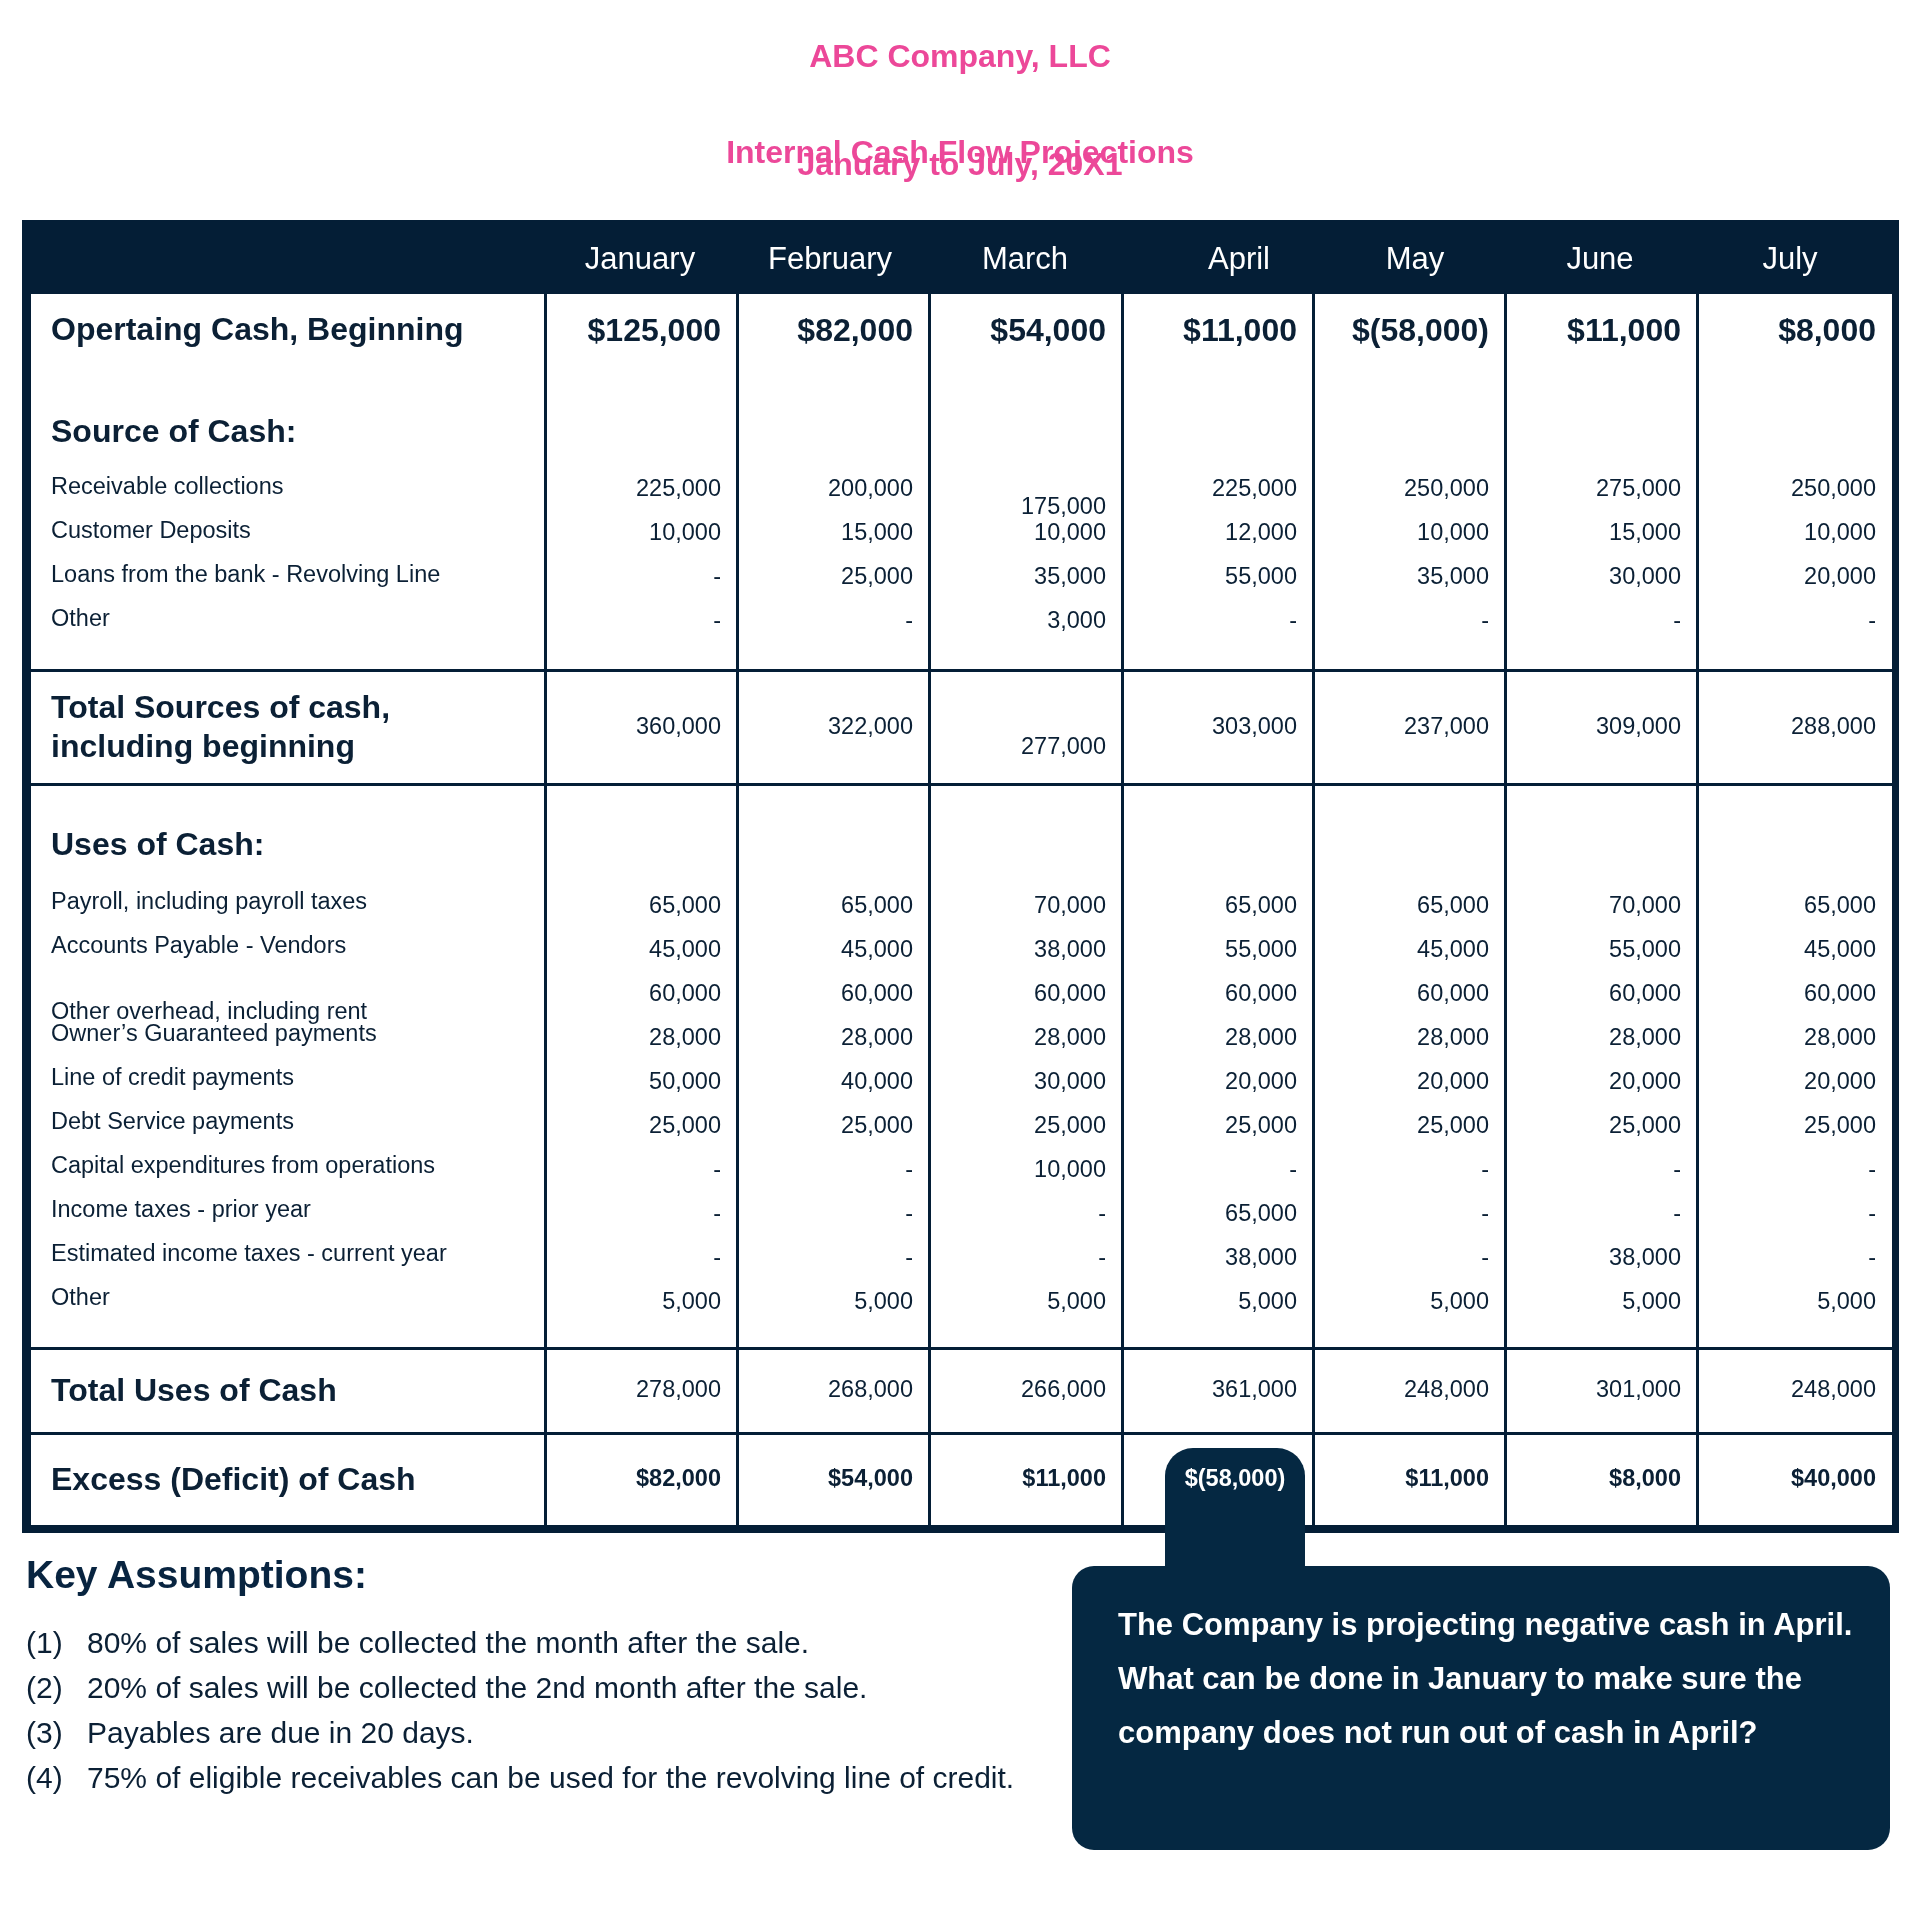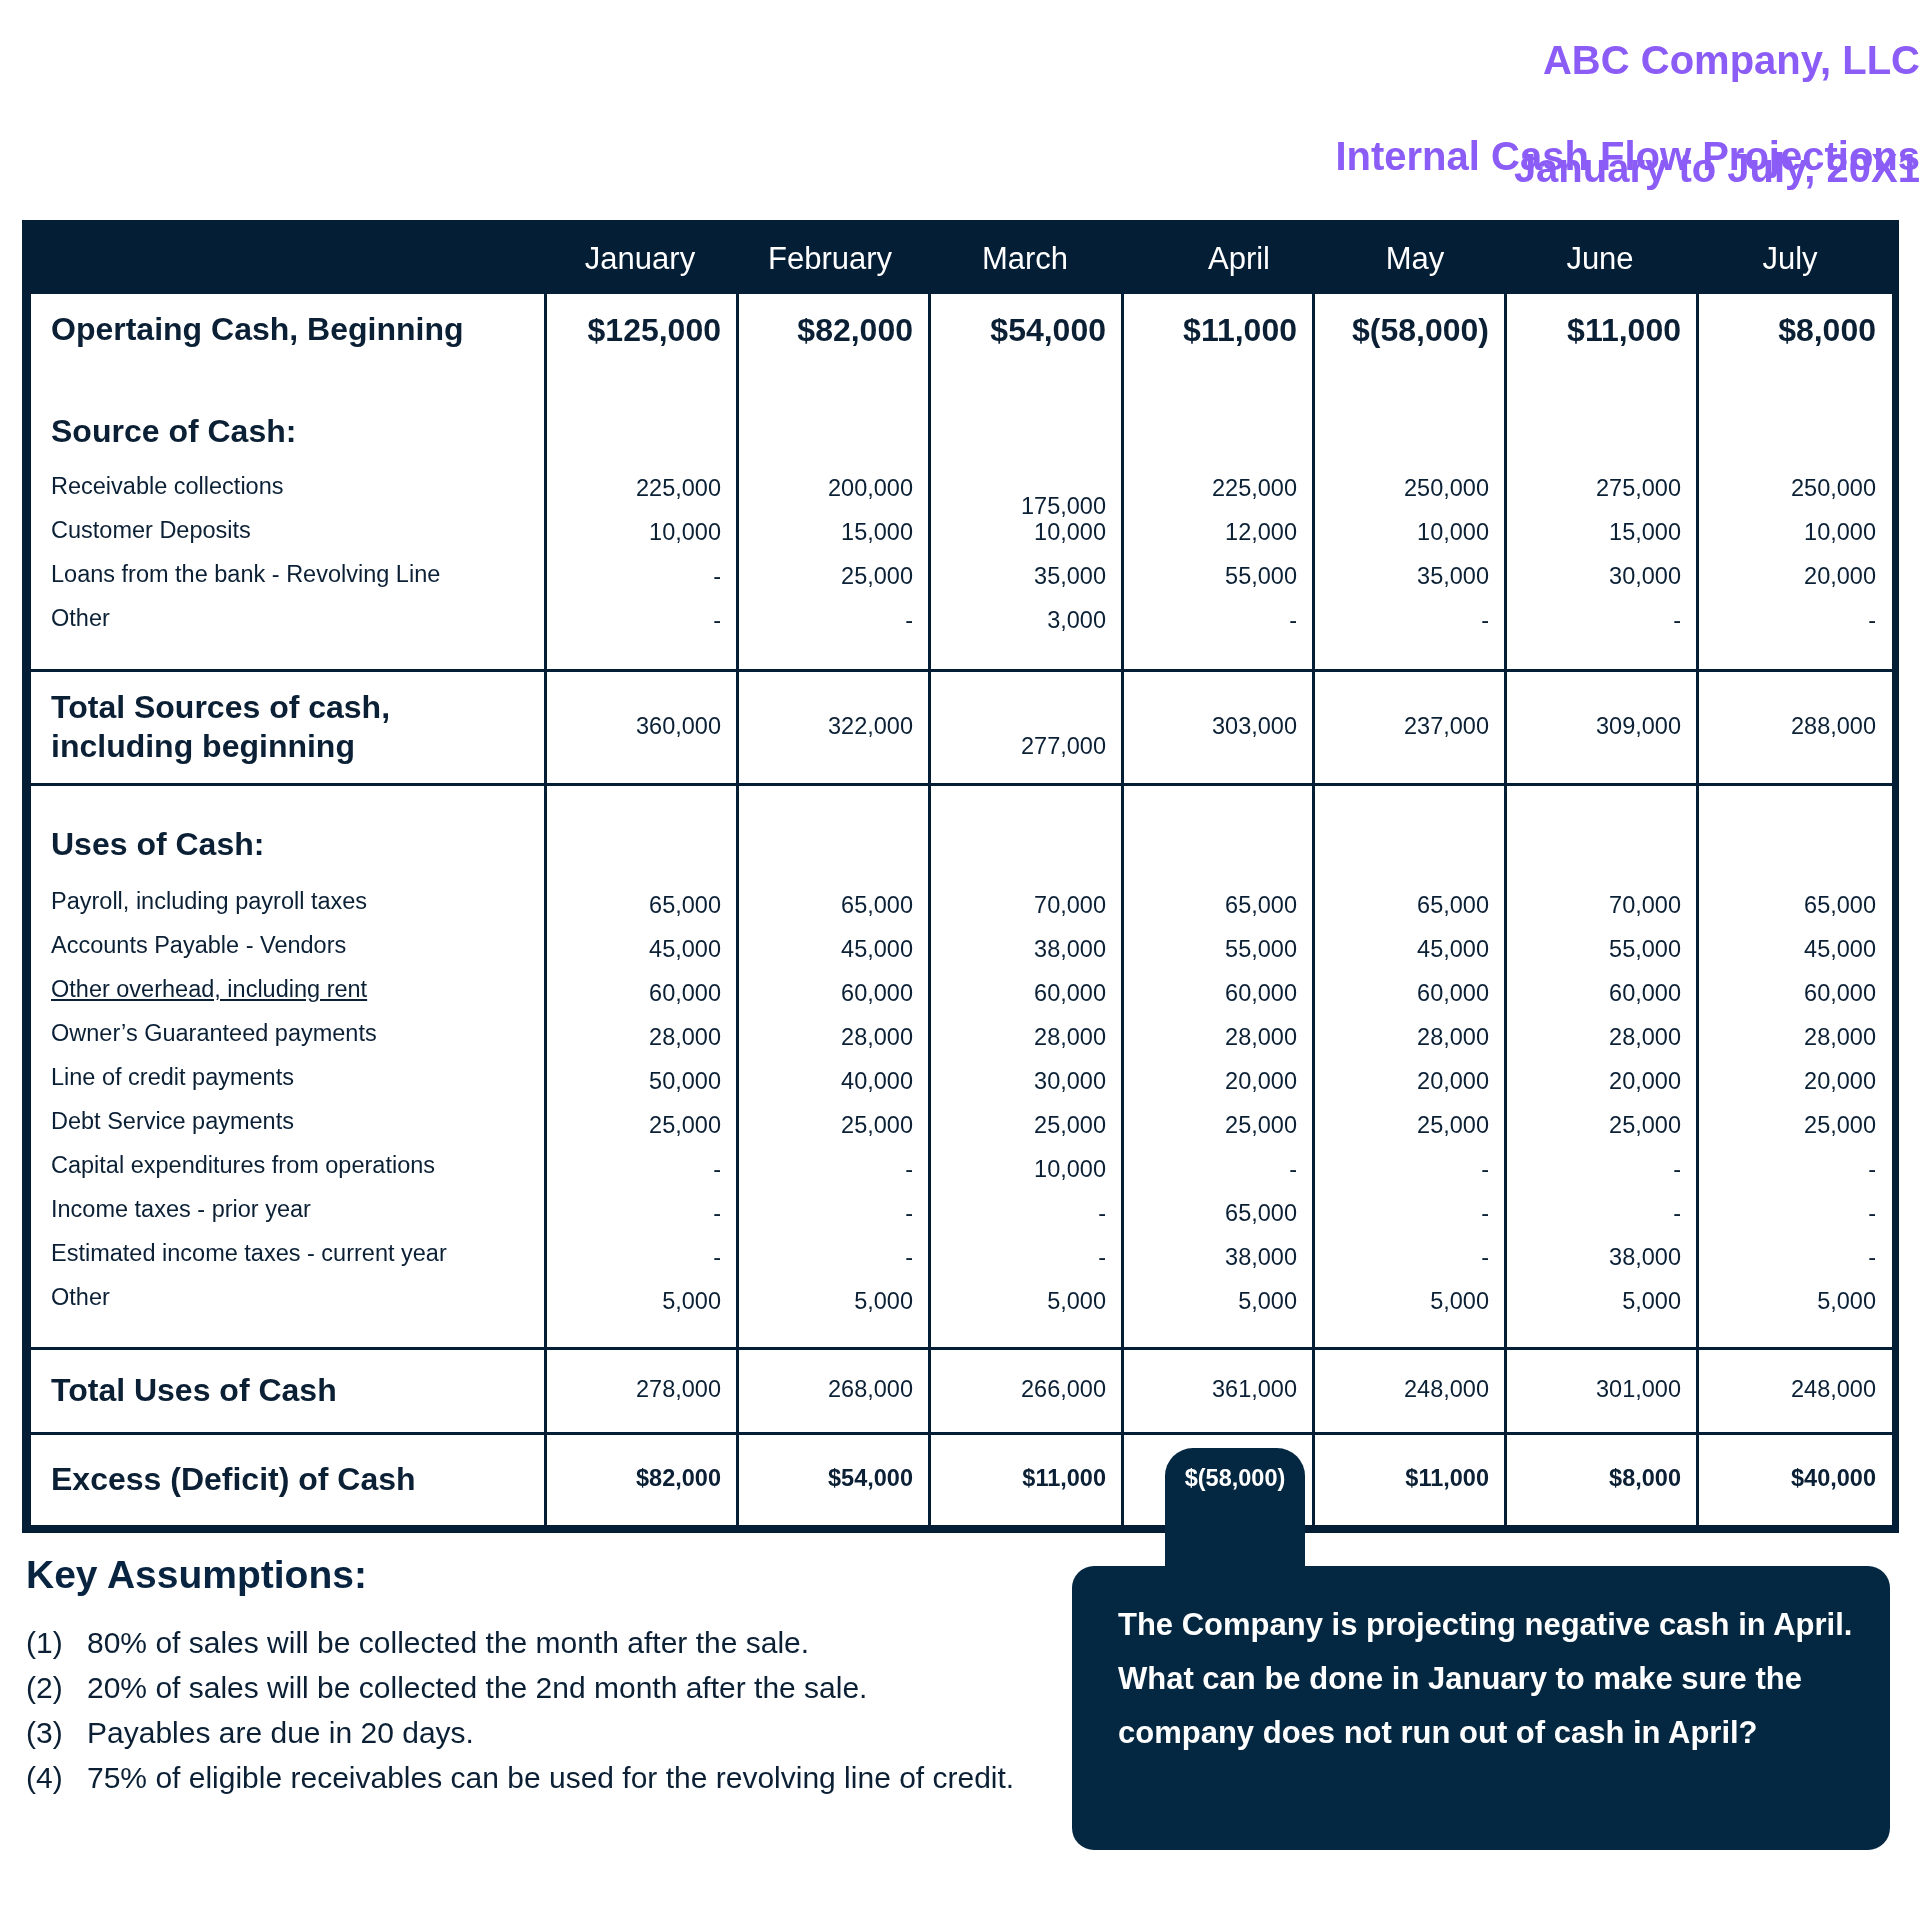--- a/index.html
+++ b/index.html
@@ -1,19 +1,19 @@
 <!DOCTYPE html>
 <html><head>
 <meta charset="utf-8">
 <style>
   html, body { margin:0; padding:0; background:#ffffff; }
   body { width:1920px; height:1920px; position:relative; overflow:hidden;
          font-family:"Liberation Sans", "DejaVu Sans", sans-serif; color:#0b2035; }
-  .title { position:absolute; left:0; width:1920px; text-align:right;
-           font-weight:700; font-size:40px; color:#8b5cf6; line-height:1; }
+  .title { position:absolute; left:0; width:1920px; text-align:center;
+           font-weight:700; font-size:32px; color:#ec4899; line-height:1; }
   #t1 { top:40px; } #t2 { top:112px;margin-top:24px; } #t3 { top:148px; }
 
   .tbl { position:absolute; left:22px; top:220px; width:1877px; height:1313px;
          background:#041e36; }
   .hdr-month { position:absolute; top:243px; color:#ffffff; font-size:31px;
                text-align:center; line-height:1; }
   .body-area { position:absolute; left:31px; top:294px; width:1861px; height:1231px; background:#ffffff; }
   .vline { position:absolute; top:294px; width:3px; height:1231px; background:#041e36; }
   .hline { position:absolute; left:31px; width:1861px; height:3px; background:#041e36; }
 
@@ -133,21 +133,21 @@
     <div class="cell item-val" style="left: 1511px; width: 170px; top: 894px;">70,000</div>
     <div class="cell item-val" style="left: 1703px; width: 173px; top: 894px;">65,000</div>
     <div class="lbl item-lbl" style="top: 934px;">Accounts Payable - Vendors</div>
     <div class="cell item-val" style="left: 551px; width: 170px; top: 938px;">45,000</div>
     <div class="cell item-val" style="left: 743px; width: 170px; top: 938px;">45,000</div>
     <div class="cell item-val" style="left: 935px; width: 171px; top: 938px;">38,000</div>
     <div class="cell item-val" style="left: 1128px; width: 169px; top: 938px;">55,000</div>
     <div class="cell item-val" style="left: 1319px; width: 170px; top: 938px;">45,000</div>
     <div class="cell item-val" style="left: 1511px; width: 170px; top: 938px;">55,000</div>
     <div class="cell item-val" style="left: 1703px; width: 173px; top: 938px;">45,000</div>
-    <div class="lbl item-lbl" style="top: 978px; text-decoration: underline;">Other overhead, including rent</div>
+    <div class="lbl item-lbl" style="top: 1000px;">Other overhead, including rent</div>
     <div class="cell item-val" style="left: 551px; width: 170px; top: 982px;">60,000</div>
     <div class="cell item-val" style="left: 743px; width: 170px; top: 982px;">60,000</div>
     <div class="cell item-val" style="left: 935px; width: 171px; top: 982px;">60,000</div>
     <div class="cell item-val" style="left: 1128px; width: 169px; top: 982px;">60,000</div>
     <div class="cell item-val" style="left: 1319px; width: 170px; top: 982px;">60,000</div>
     <div class="cell item-val" style="left: 1511px; width: 170px; top: 982px;">60,000</div>
     <div class="cell item-val" style="left: 1703px; width: 173px; top: 982px;">60,000</div>
     <div class="lbl item-lbl" style="top: 1022px;">Owner’s Guaranteed payments</div>
     <div class="cell item-val" style="left: 551px; width: 170px; top: 1026px;">28,000</div>
     <div class="cell item-val" style="left: 743px; width: 170px; top: 1026px;">28,000</div>

